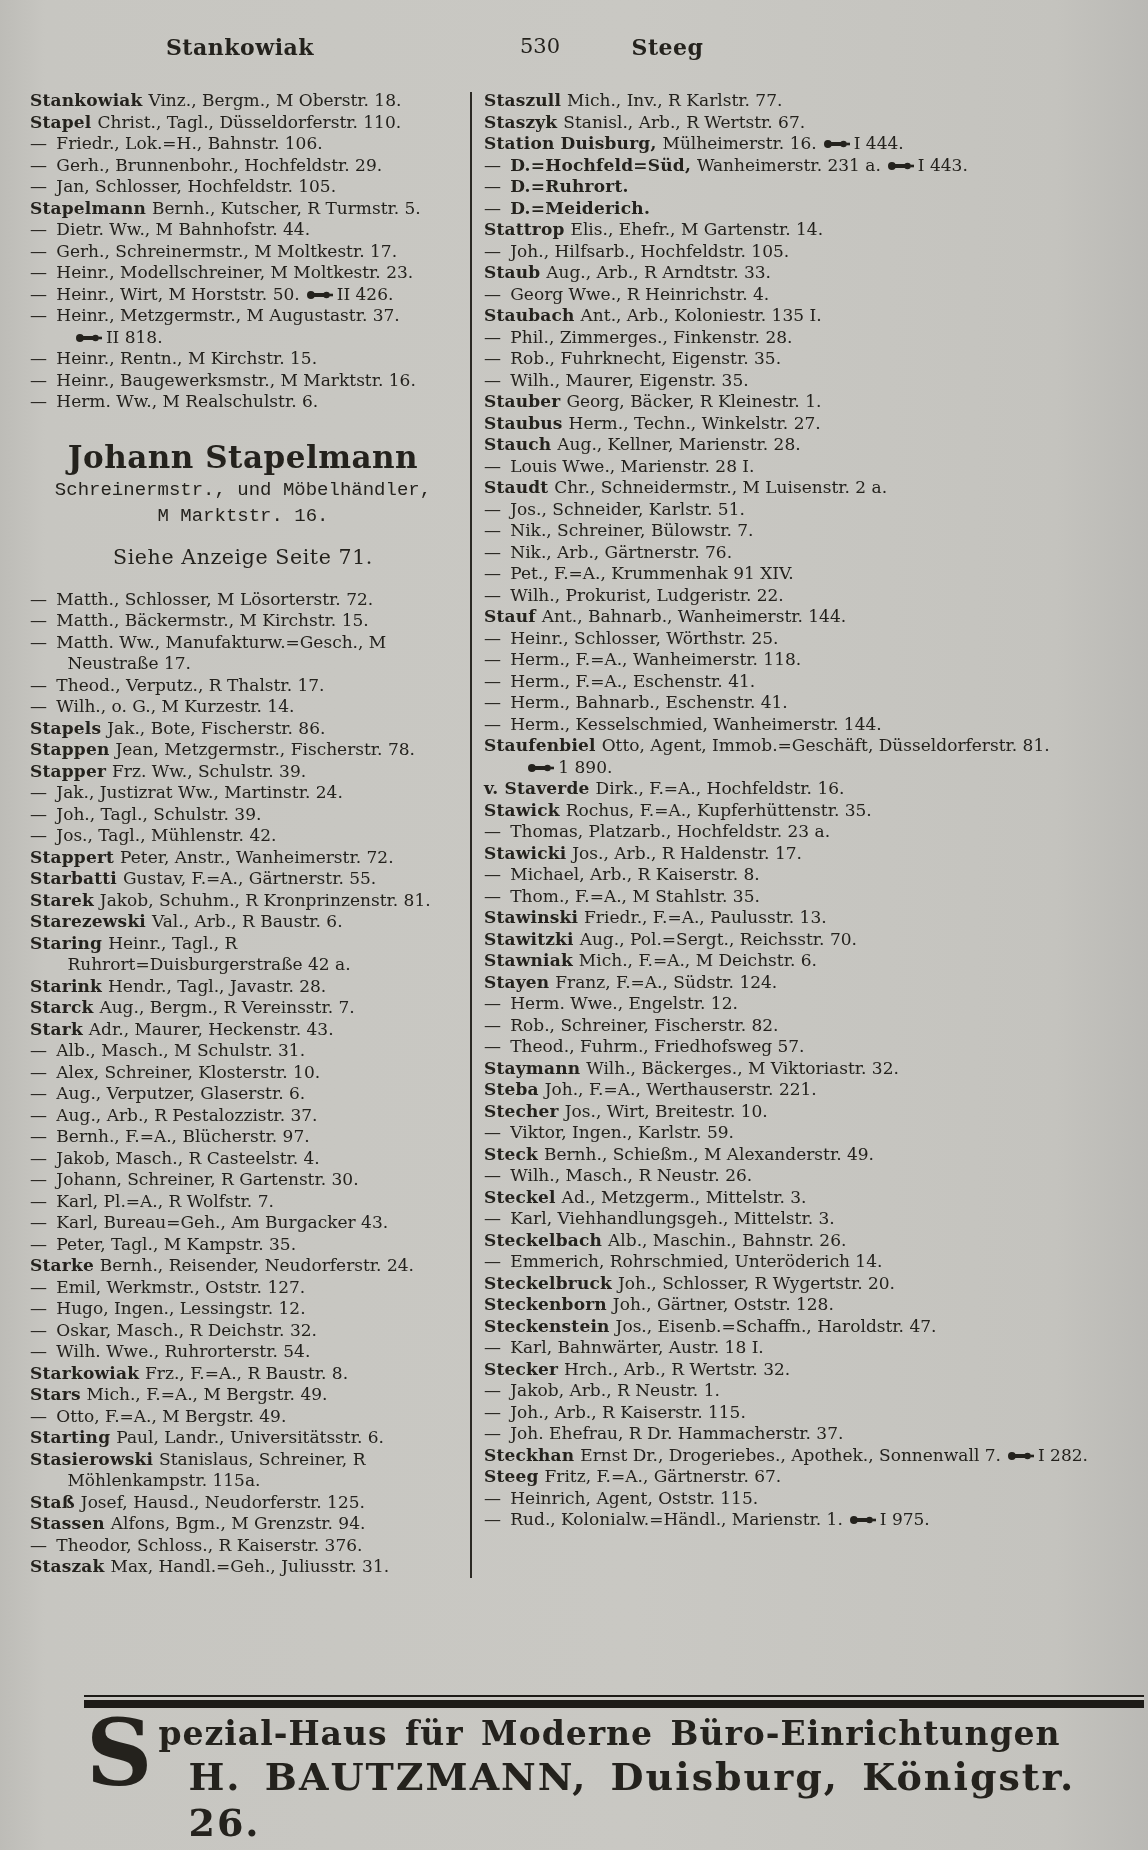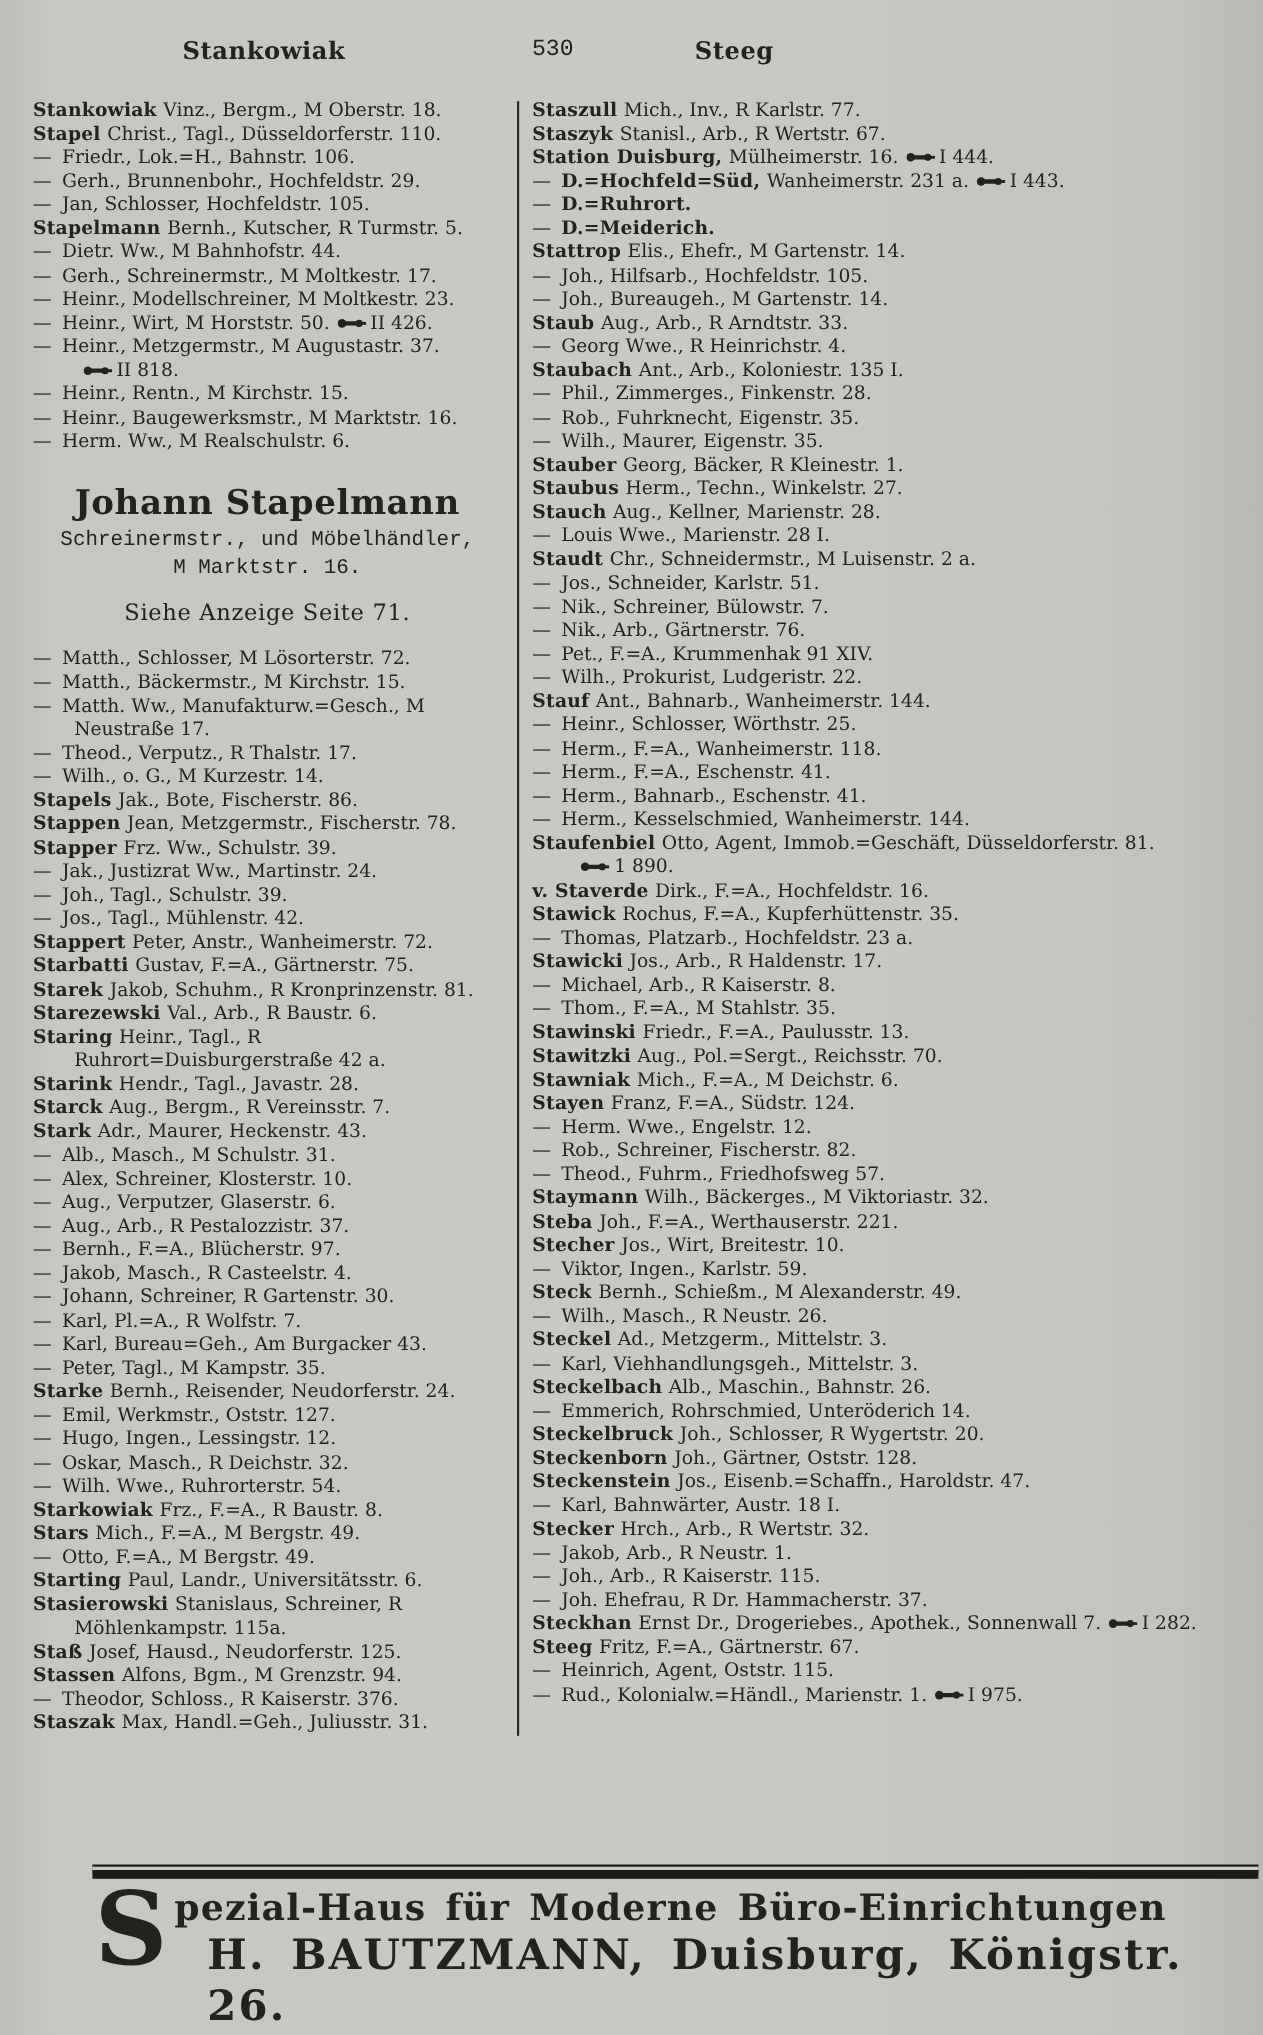--- a/index.html
+++ b/index.html
@@ -12,21 +12,21 @@
     position:relative;
     width:1148px;height:1850px;
     background:linear-gradient(90deg,#bdbcb7 0,#c7c6c1 45px,#c9c8c3 55%,#c4c3be 92%,#bab9b5 100%);
     color:#24221d;
     overflow:hidden;
   }
   
   .page-header{position:relative;height:46px;padding-top:34px;}
   .hdr-word{position:absolute;font-weight:bold;font-size:22px;letter-spacing:.5px;}
   .hdr-left{left:120px;width:240px;text-align:center;}
-  .hdr-num{position:absolute;left:445px;width:115px;text-align:center;font-size:21px;font-family:Liberation Mono, monospace;}
+  .hdr-num{position:absolute;left:445px;width:115px;text-align:right;font-size:21px;}
   .hdr-right{left:600px;width:135px;text-align:center;font-weight:bold;font-size:22px;}
   
   .columns{display:flex;margin:10px 4px 12px 30px;}
   .col-left{width:432px;flex:0 0 auto;}
   .col-divider{flex:0 0 aupx;width:2px;background:#2b2924;margin:2px 12px 0 8px;}
   .col-right{flex:1 1 auto;padding-right:28px;}
   .entry{
     font-size:17px;line-height:21.5px;
     padding-left:2.2em;text-indent:-2.2em;
   }
@@ -188,21 +188,21 @@
 
           <div class="entry">
             <span class="dash">—</span><span class="txt">Jos., Tagl., Mühlenstr. 42.</span>
           </div>
 
           <div class="entry">
             <span class="lead">Stappert</span><span class="txt">Peter, Anstr., Wanheimerstr. 72.</span>
           </div>
 
           <div class="entry">
-            <span class="lead">Starbatti</span><span class="txt">Gustav, F.=A., Gärtnerstr. 75.</span>
+            <span class="lead">Starbatti</span><span class="txt">Gustav, F.=A., Gärtnerstr. 55.</span>
           </div>
 
           <div class="entry">
             <span class="lead">Starek</span><span class="txt">Jakob, Schuhm., R Kronprinzenstr. 81.</span>
           </div>
 
           <div class="entry">
             <span class="lead">Starezewski</span><span class="txt">Val., Arb., R Baustr. 6.</span>
           </div>
 
@@ -360,23 +360,20 @@
           </div>
 
           <div class="entry">
             <span class="lead">Stattrop</span><span class="txt">Elis., Ehefr., M Gartenstr. 14.</span>
           </div>
 
           <div class="entry">
             <span class="dash">—</span><span class="txt">Joh., Hilfsarb., Hochfeldstr. 105.</span>
           </div>
 
-          <div class="entry">
-            <span class="dash">—</span><span class="txt">Joh., Bureaugeh., M Gartenstr. 14.</span>
-          </div>
 
           <div class="entry">
             <span class="lead">Staub</span><span class="txt">Aug., Arb., R Arndtstr. 33.</span>
           </div>
 
           <div class="entry">
             <span class="dash">—</span><span class="txt">Georg Wwe., R Heinrichstr. 4.</span>
           </div>
 
           <div class="entry">

